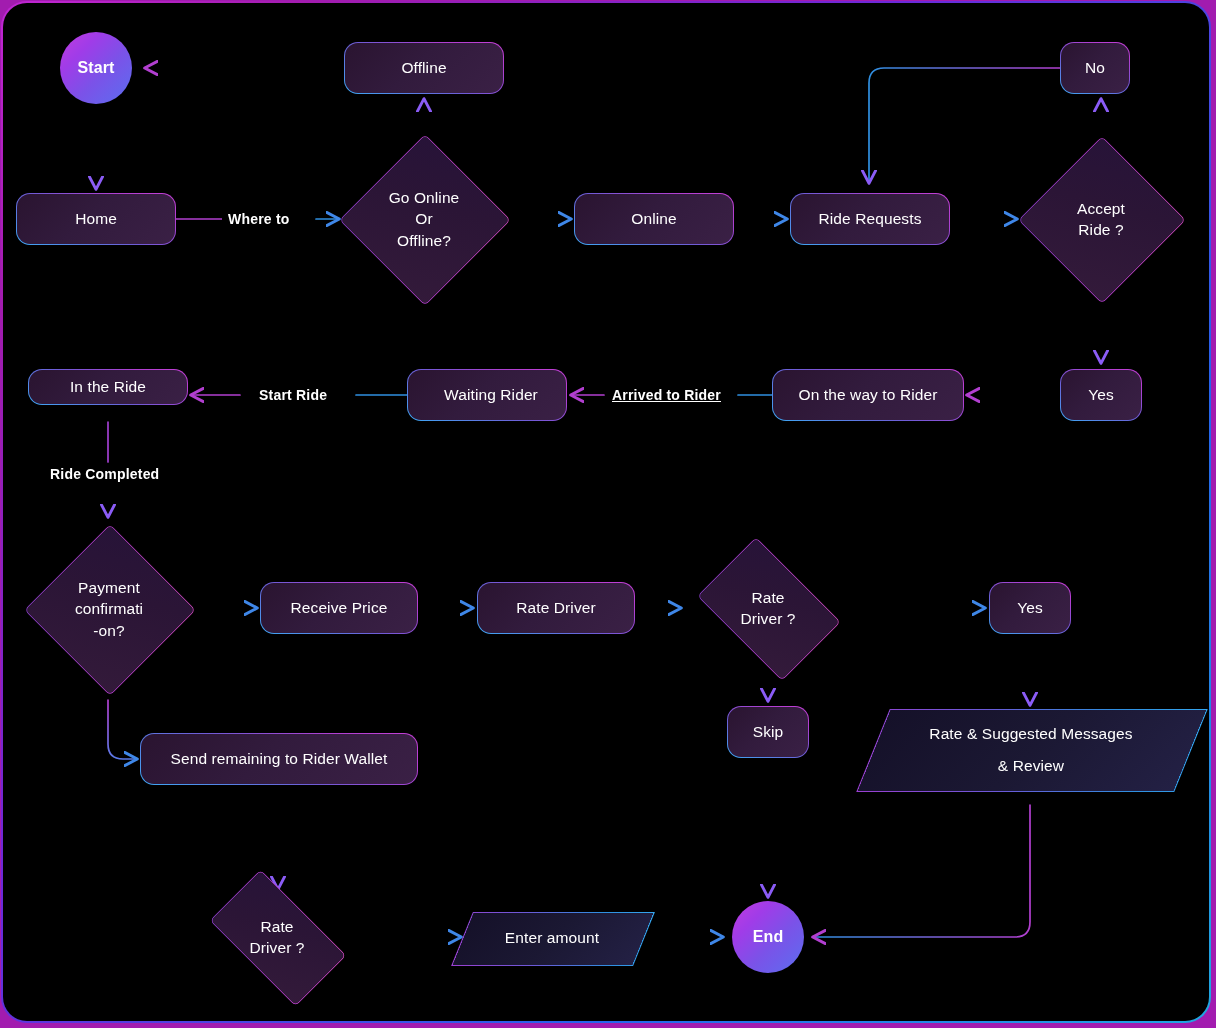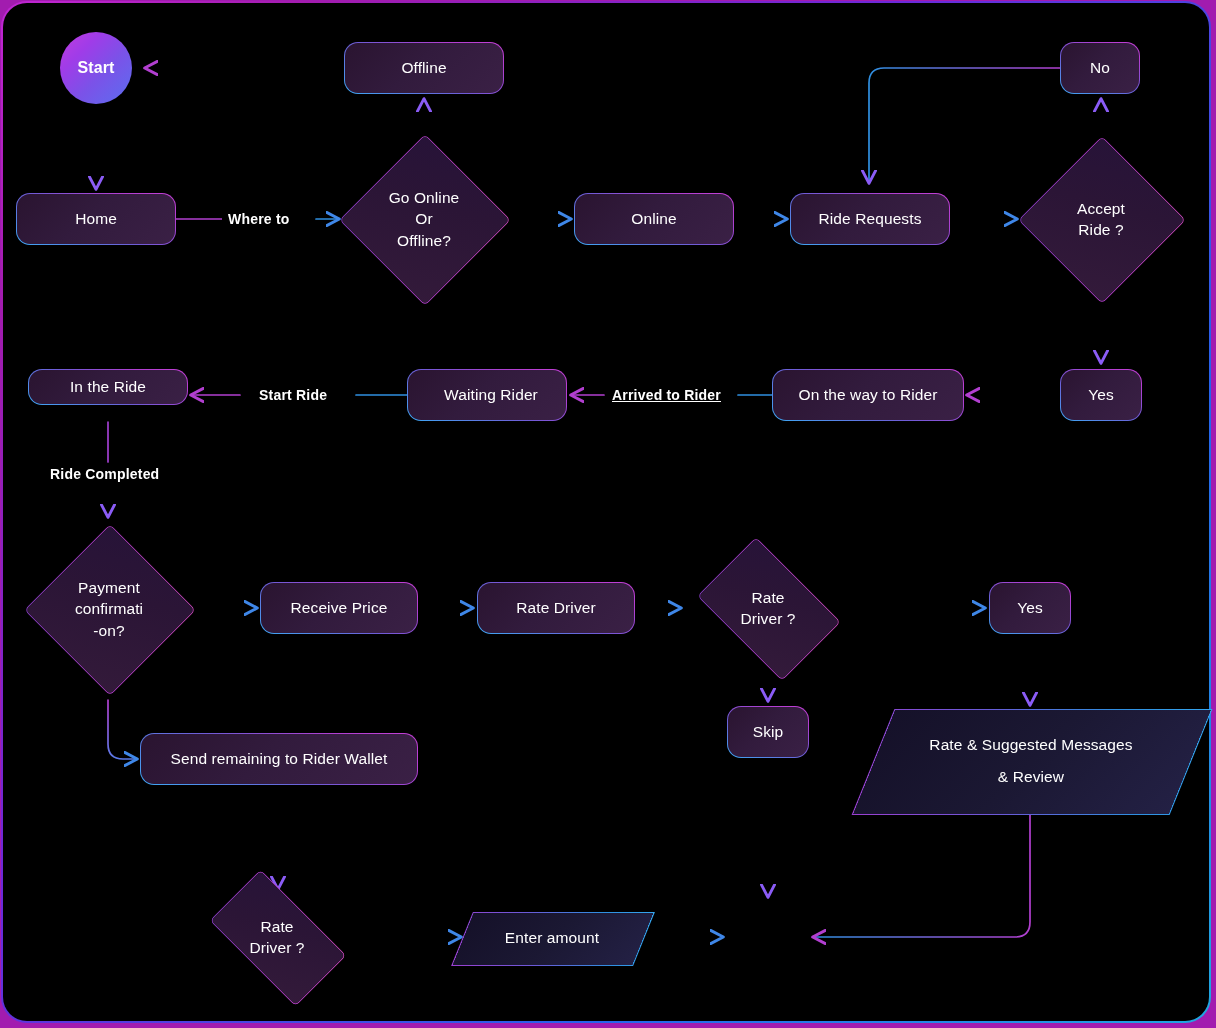--- a/index.html
+++ b/index.html
@@ -202,21 +202,21 @@
   <div class="node box" style="left:790px;top:193px;width:160px;height:52px;">
     <span class="lbl">Ride Requests</span>
   </div>
 
   <div class="node diamond" style="left:1018px;top:136px;width:166px;height:166px;">
     <div class="dshape"></div>
     <span class="lbl">Accept
 Ride ?</span>
   </div>
 
-  <div class="node box" style="left:1060px;top:42px;width:80px;height:52px;">
+  <div class="node box" style="left:1060px;top:42px;width:70px;height:52px;">
     <span class="lbl">No</span>
   </div>
 
   <div class="node box" style="left:1060px;top:369px;width:82px;height:52px;">
     <span class="lbl">Yes</span>
   </div>
 
   <div class="node box" style="left:772px;top:369px;width:192px;height:52px;">
     <span class="lbl">On the way to Rider</span>
   </div>
@@ -251,40 +251,43 @@
   </div>
 
   <div class="node box" style="left:989px;top:582px;width:82px;height:52px;">
     <span class="lbl">Yes</span>
   </div>
 
   <div class="node box" style="left:727px;top:706px;width:82px;height:52px;">
     <span class="lbl">Skip</span>
   </div>
 
-  <div class="node para" style="left:873px;top:709px;width:316px;height:104px;">
+  <div class="node para" style="left:873px;top:709px;width:316px;height:81px;">
     <div class="pshape"></div>
     <span class="lbl" style="line-height:2.05;">Rate &amp; Suggested Messages
 &amp; Review</span>
   </div>
 
   <div class="node box" style="left:140px;top:733px;width:278px;height:52px;">
     <span class="lbl">Send remaining to Rider Wallet</span>
   </div>
 
   <div class="node diamond" style="left:192px;top:887px;width:170px;height:100px;">
     <div class="dshape"></div>
     <span class="lbl">Rate
 Driver ?</span>
   </div>
 
   <div class="node para" style="left:462px;top:912px;width:180px;height:52px;">
     <div class="pshape"></div>
     <span class="lbl">Enter amount</span>
   </div>
 
+  <div class="node circle" style="left:732px;top:901px;width:72px;height:72px;">
+    <span class="lbl">End</span>
+  </div>
 
   <div class="elabel" style="left:222px;top:211px;">Where to</div>
   <div class="elabel" style="left:253px;top:387px;">Start Ride</div>
   <div class="elabel" style="left:606px;top:387px;text-decoration:underline;">Arrived to Rider</div>
   <div class="elabel" style="left:44px;top:466px;">Ride Completed</div>
 
 </div>
 
 </body></html>

